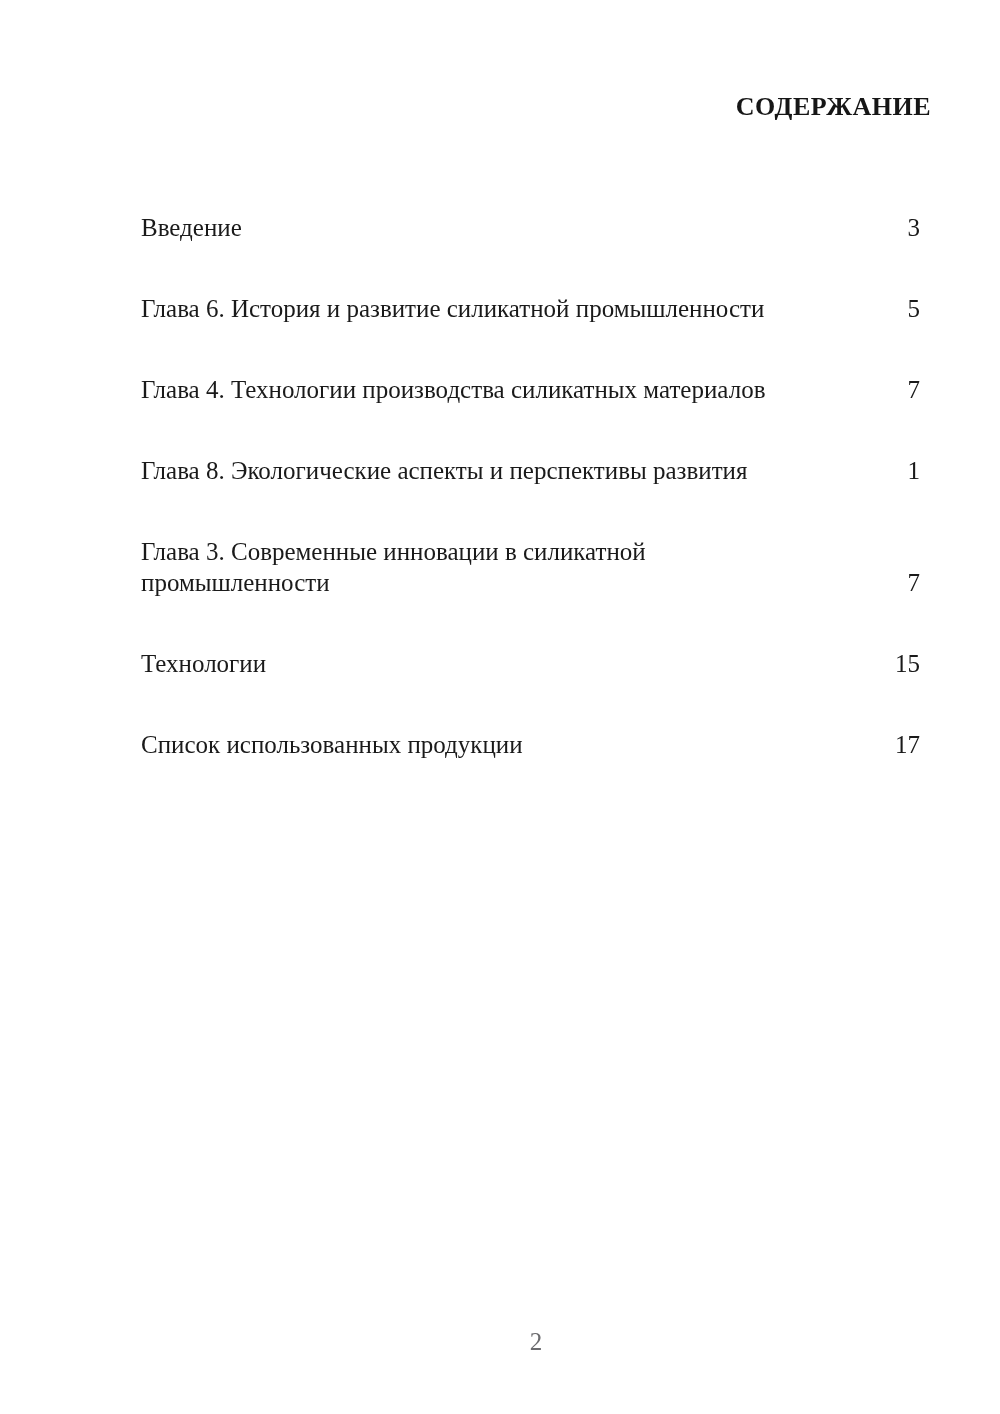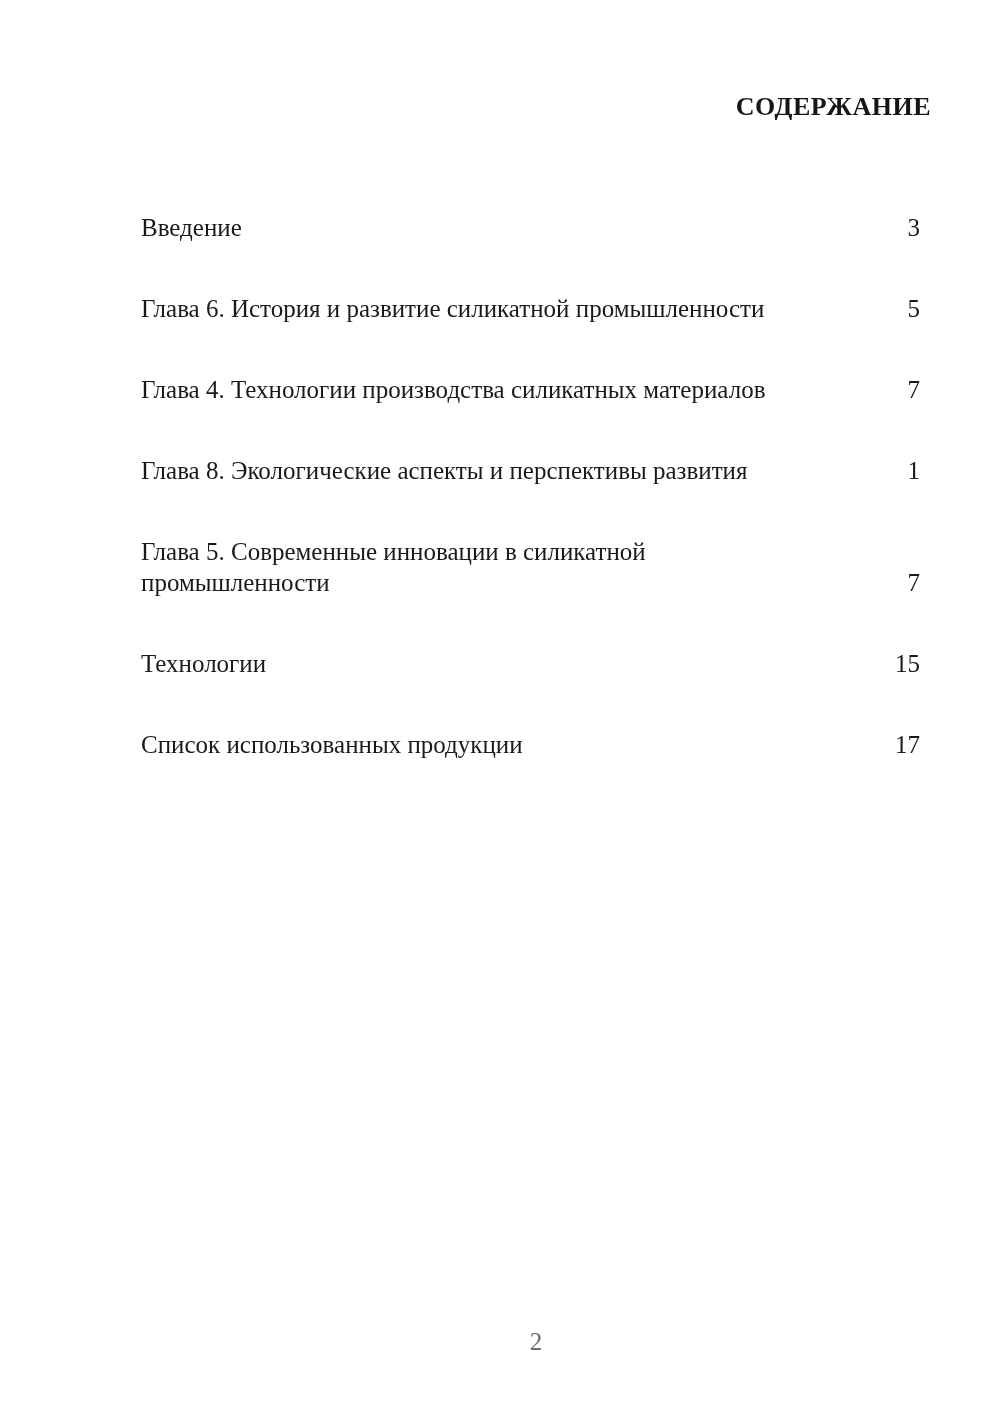--- a/index.html
+++ b/index.html
@@ -91,21 +91,21 @@
         <span class="entry-page">7</span>
       </div>
 
 
       <div class="toc-entry">
         <span class="entry-label">Глава 8. Экологические аспекты и перспективы развития</span>
         <span class="entry-page">1</span>
       </div>
 
       <div class="toc-entry">
-        <span class="entry-label">Глава 5. Современные инновации в силикатной
+        <span class="entry-label">Глава 3. Современные инновации в силикатной
 промышленности</span>
         <span class="entry-page">7</span>
       </div>
 
       <div class="toc-entry">
         <span class="entry-label">Технологии</span>
         <span class="entry-page">15</span>
       </div>
 
       <div class="toc-entry">

